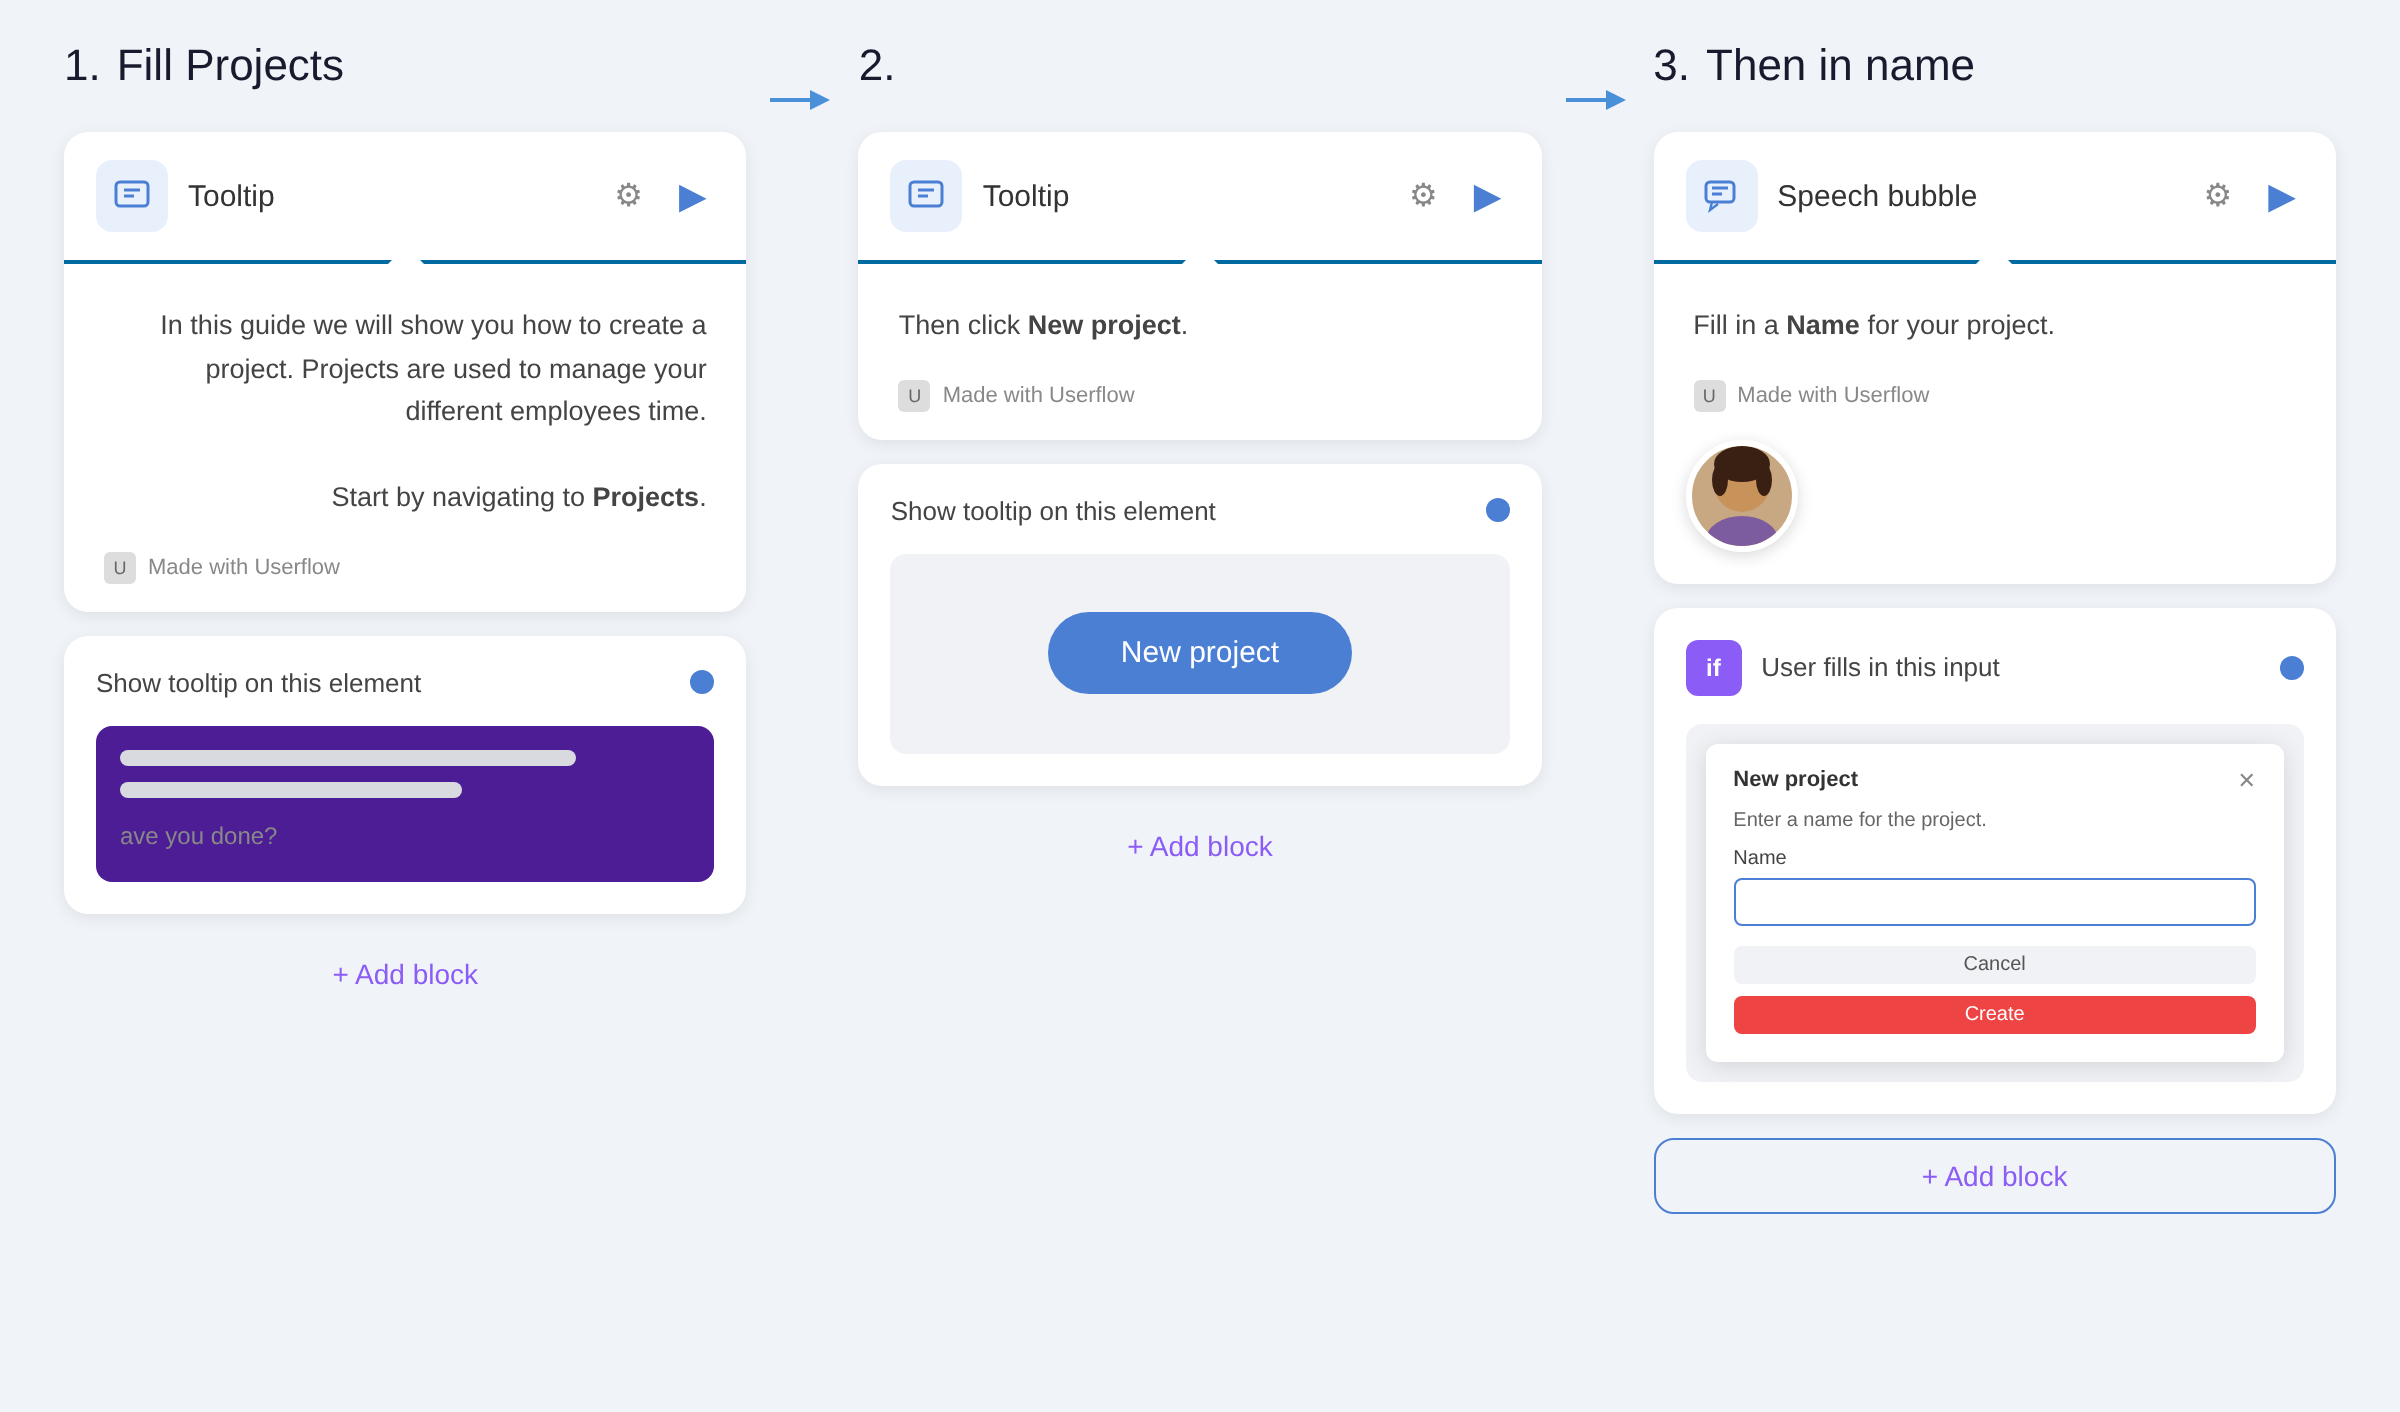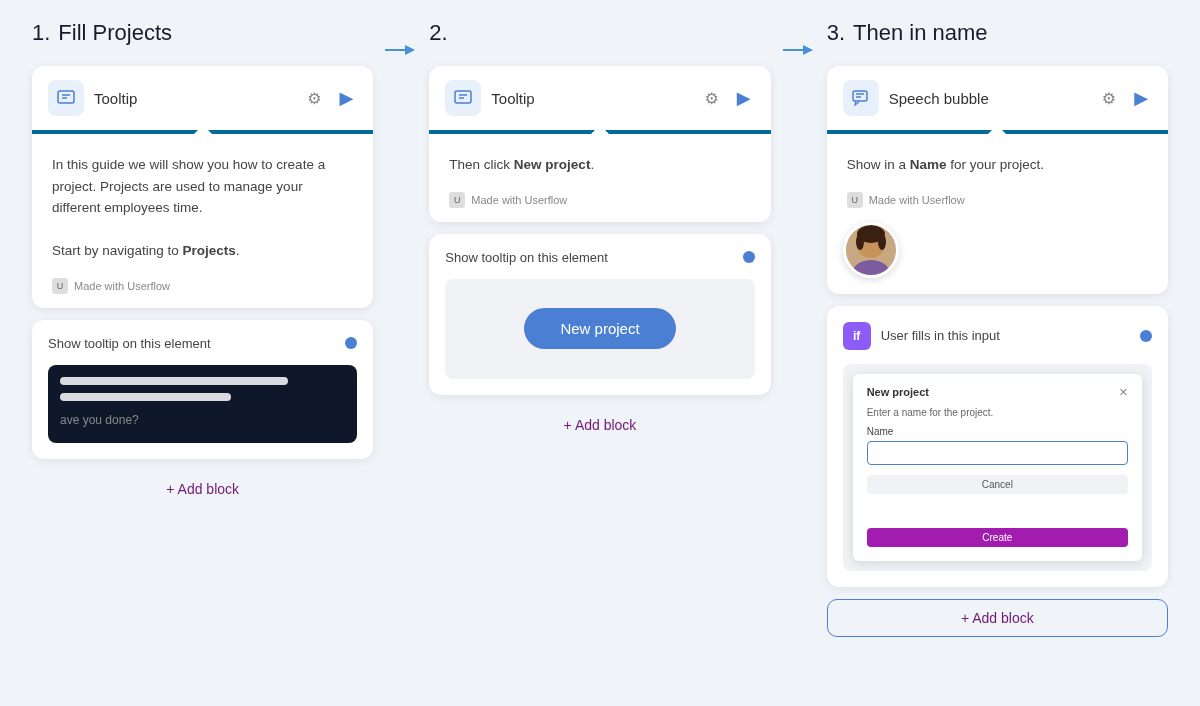--- a/index.html
+++ b/index.html
@@ -51,21 +51,21 @@
     .card {
       background: #ffffff;
       border-radius: 12px;
       box-shadow: 0 2px 8px rgba(0,0,0,0.08);
       overflow: hidden;
     }
     .card-header {
       display: flex;
       align-items: center;
       padding: 14px 16px;
-      border-bottom: 4px solid #0369a1;
+      border-bottom: 2px solid #0369a1;
       gap: 10px;
     }
     .card-header-icon {
       width: 36px;
       height: 36px;
       background: #e8f0fc;
       border-radius: 8px;
       display: flex;
       align-items: center;
       justify-content: center;
@@ -176,40 +176,40 @@
       position: absolute;
       bottom: 0; left: 50%; transform: translateX(-50%);
       width: 60%;
       height: 2px;
       background: #7c6af7;
     }
     .nav-tab.dashboard { color: #555; }
     .nav-content-preview {
       padding: 12px;
       min-height: 60px;
-      background: #0f172a;
+      background: #4c1d95;
     }
     .nav-content-line {
       height: 8px;
       background: #d8dae0;
       border-radius: 4px;
       margin-bottom: 8px;
     }
     .nav-content-text {
       font-size: 12px;
       color: #888;
       padding: 4px 0;
     }
     
     .add-block-btn {
       display: flex;
       align-items: center;
       justify-content: center;
       gap: 6px;
-      color: #701a75;
+      color: #8b5cf6;
       font-size: 14px;
       cursor: pointer;
       padding: 10px;
       background: none;
       border: none;
       width: 100%;
     }
     
     .new-project-preview {
       background: #f0f2f5;
@@ -338,37 +338,37 @@
     .modal-cancel {
       background: #f0f2f5;
       border: none;
       border-radius: 4px;
       padding: 4px 10px;
       font-size: 10px;
       color: #555;
       cursor: pointer;
     }
     .modal-confirm {
-      background: #a21caf;
+      background: #ef4444;
       border: none;
       border-radius: 4px;
       padding: 4px 14px;
       font-size: 10px;
       color: white;
       cursor: pointer;
-      margin-top: 28px;
     }
     
     .add-block-active {
       border: 1.5px solid #4a7fd4;
       border-radius: 10px;
     }
     
     .callout-arrow {
       position: relative;
+      text-align: right;
     }
     .callout-arrow::before {
       content: '';
       position: absolute;
       top: -10px; left: 50%;
       transform: translateX(-50%);
       border-left: 10px solid transparent;
       border-right: 10px solid transparent;
       border-bottom: 10px solid #fff;
     }
@@ -522,21 +522,21 @@
           </svg>
         </div>
         <span class="card-header-title">Speech bubble</span>
         <div class="card-header-actions">
           <button class="gear-btn">⚙</button>
           <button class="play-btn">▶</button>
         </div>
       </div>
       <div class="card-with-top-pointer tooltip-content">
         <div class="tooltip-text">
-          <span>Show in a </span><strong>Name</strong><span> for your project.</span>
+          <span>Fill in a </span><strong>Name</strong><span> for your project.</span>
         </div>
         <div class="made-with">
           <div class="made-with-icon">U</div>
           <span>Made with Userflow</span>
         </div>
       </div>
 
       <div class="avatar-section">
         <div class="avatar-circle">
           <svg width="50" height="56" viewBox="0 0 50 56">

